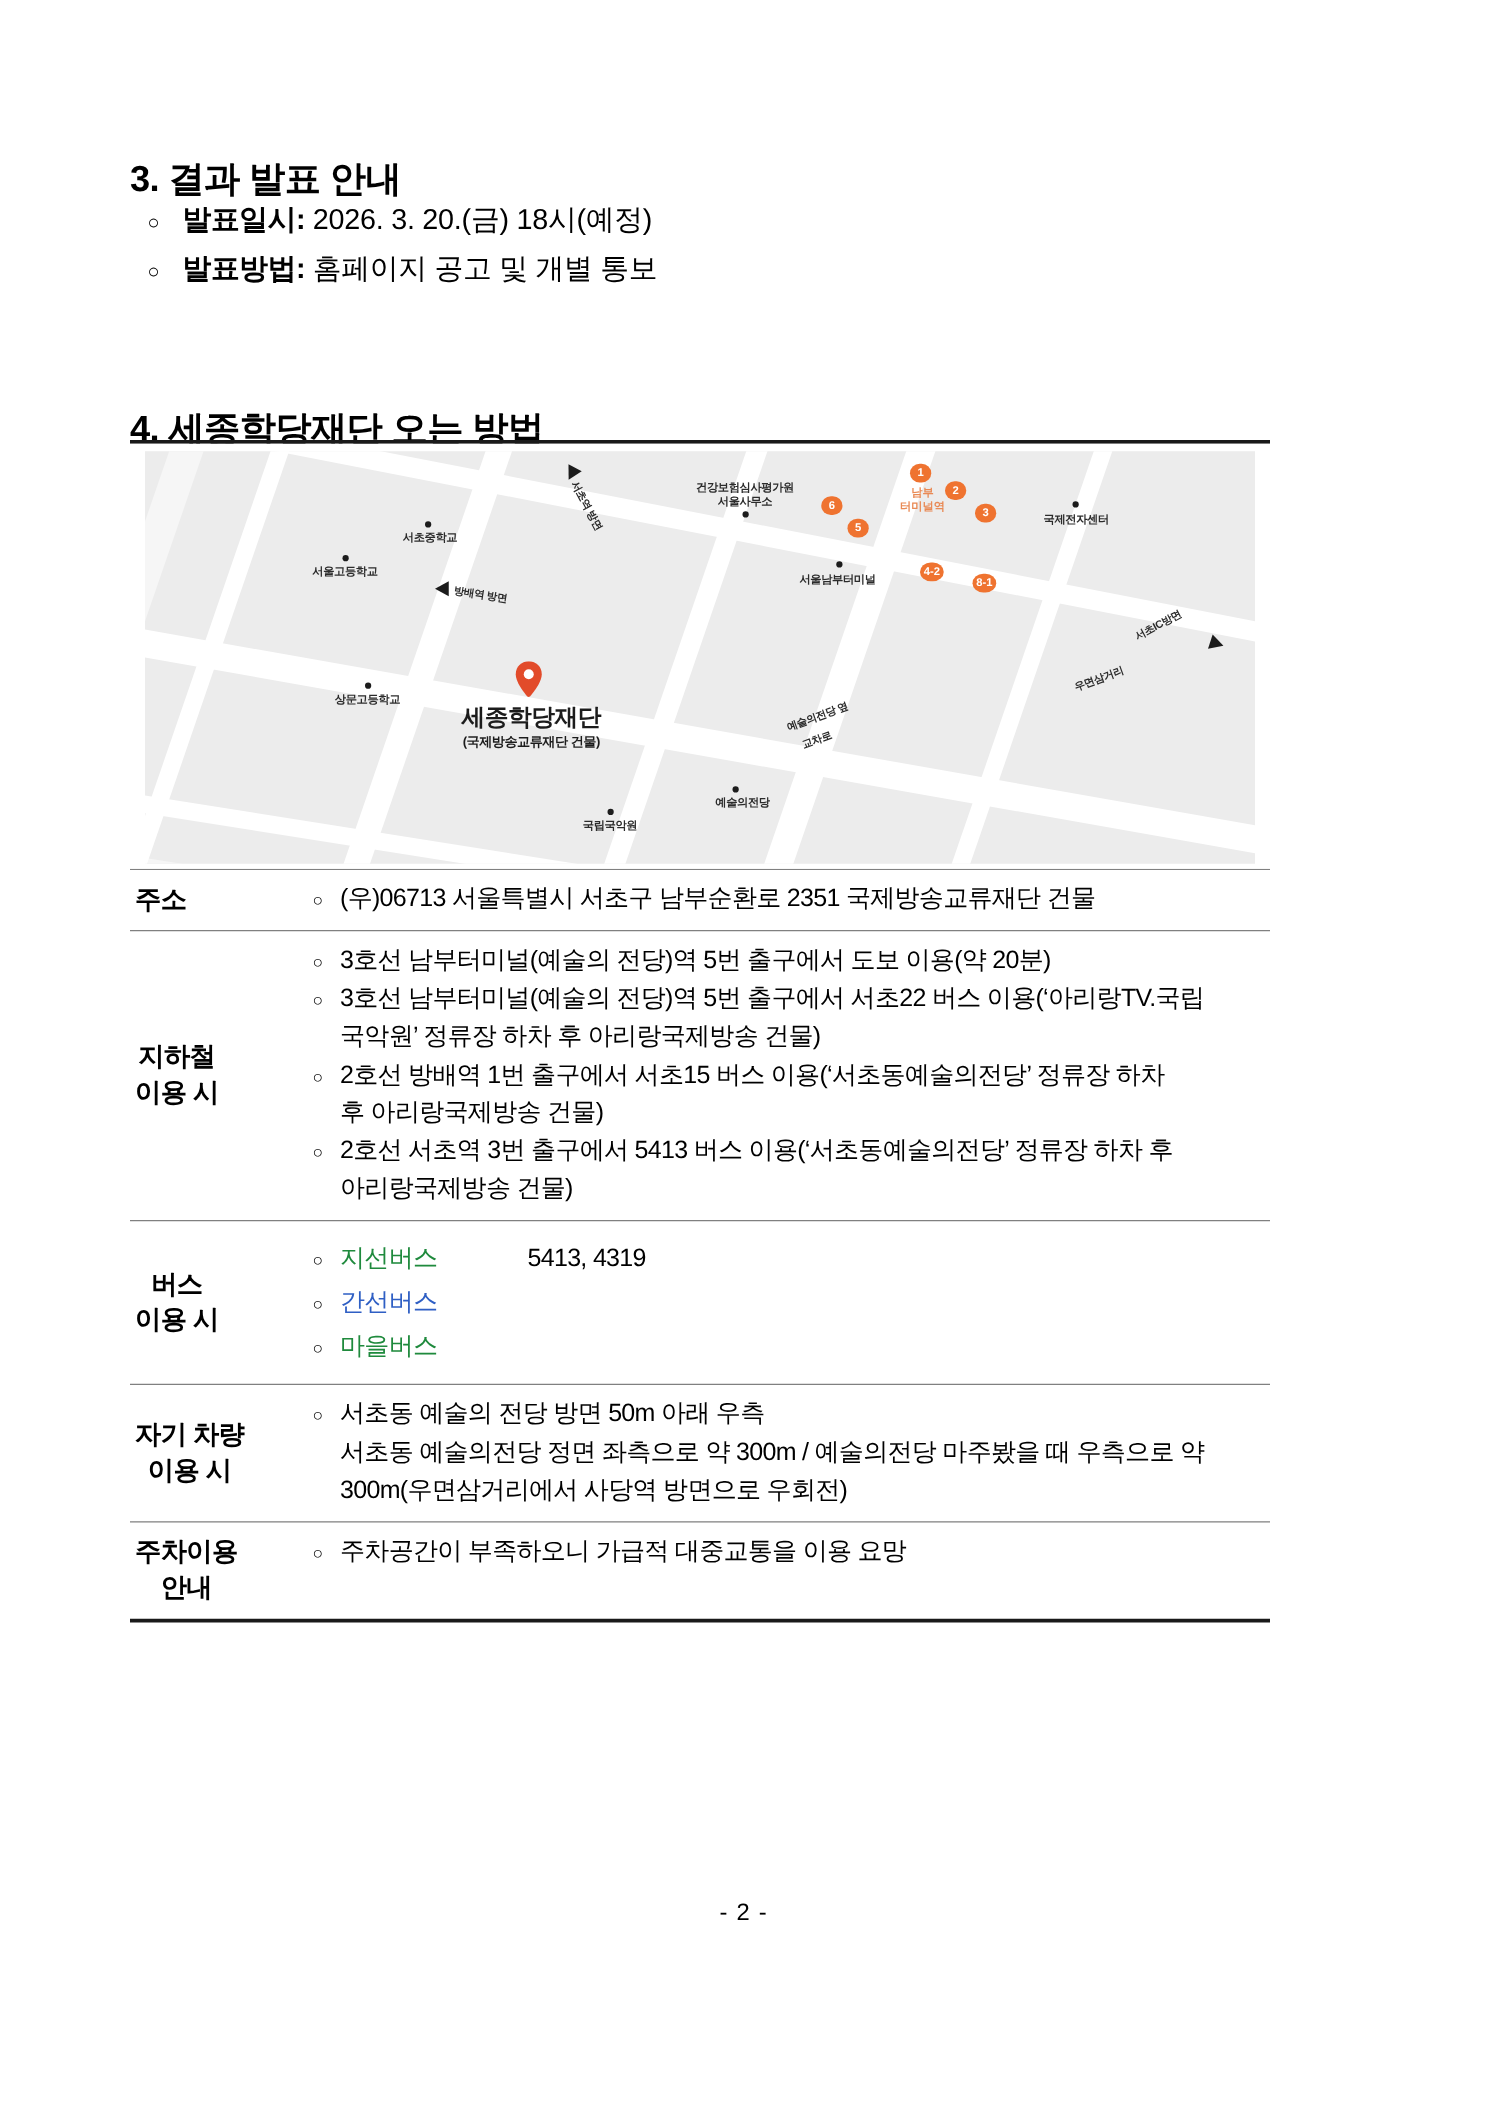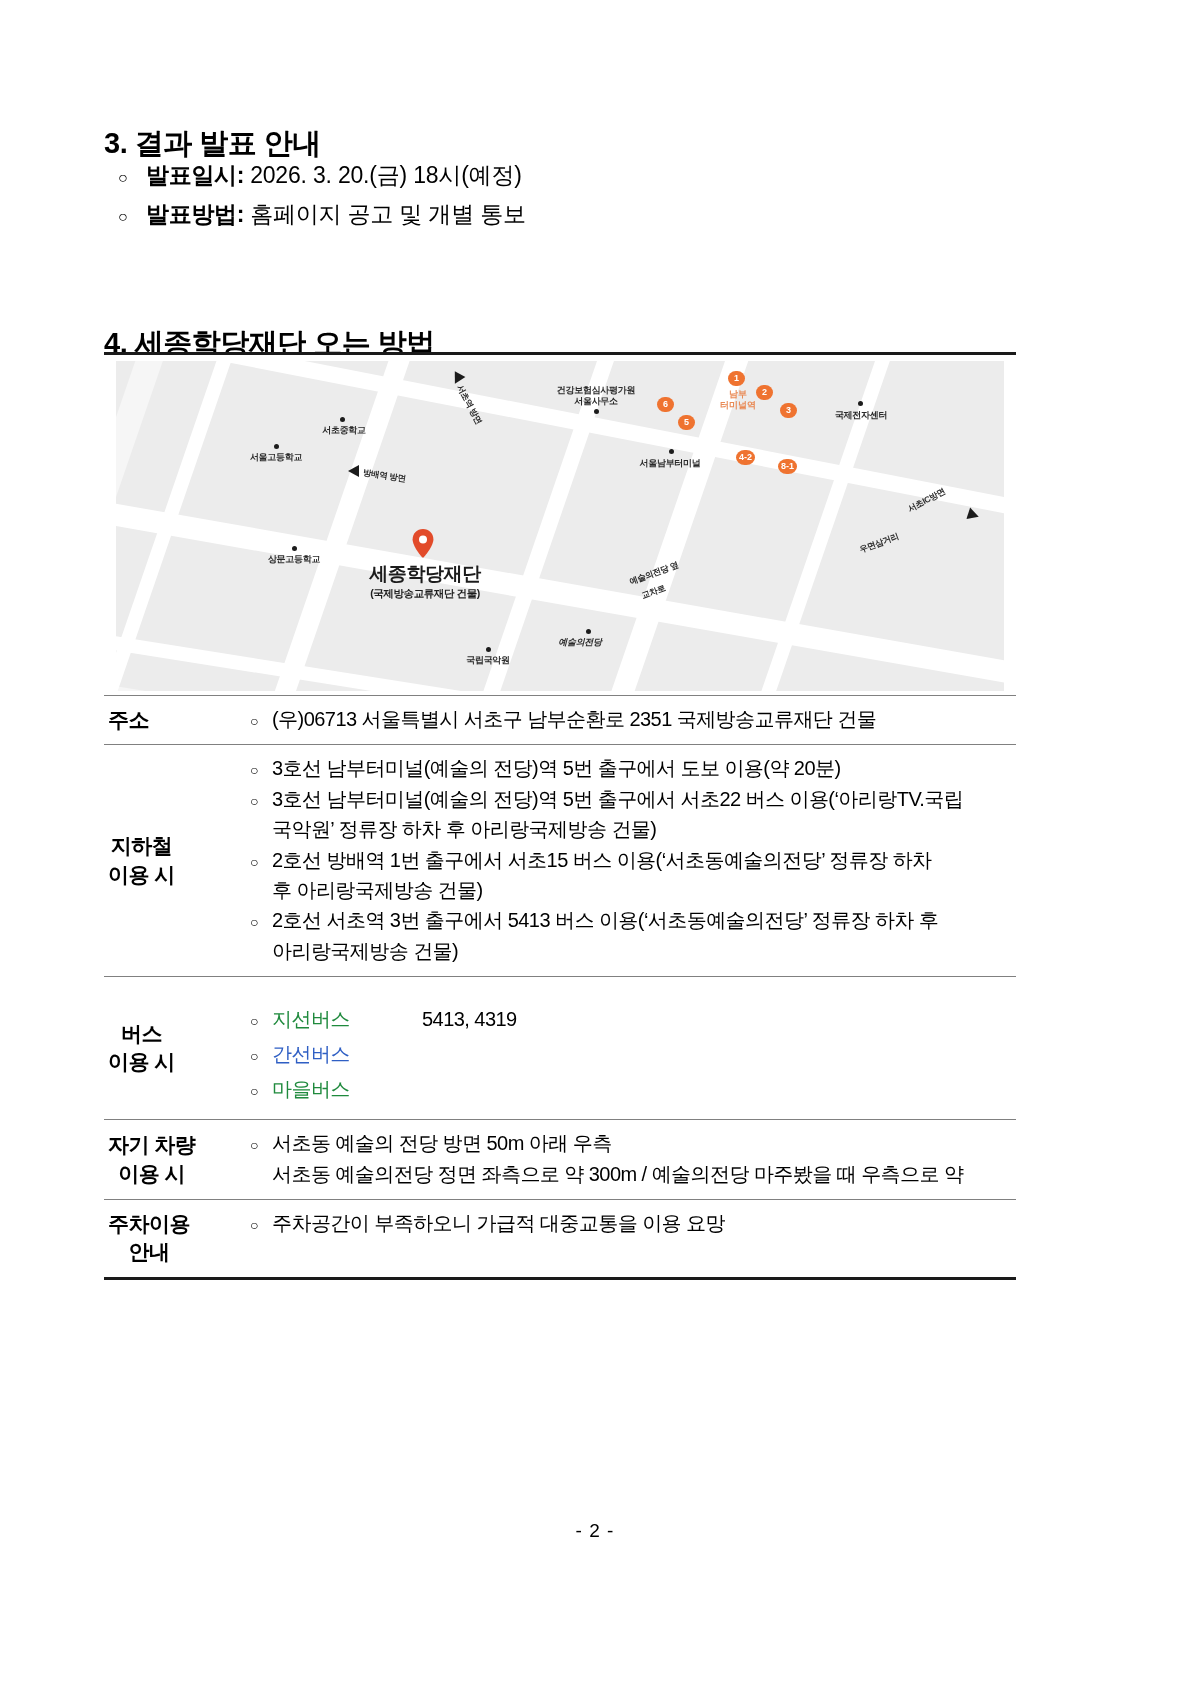--- a/index.html
+++ b/index.html
@@ -245,21 +245,21 @@
   .bus-item {
     display: flex;
     align-items: baseline;
     font-size: 20px;
     line-height: 1.4;
     letter-spacing: -0.55px;
     margin: 7px 0;
   }
   .bus-item .mk { flex: 0 0 22px; font-size: 14px; }
   .bus-item .kind { flex: 0 0 150px; font-weight: normal; }
-  .bus-item .nums { flex: 1 1 auto; margin-top: 12px; }
+  .bus-item .nums { flex: 1 1 auto; }
 
   .green { color: #1f8a3d; }
   .blue  { color: #2f5fc4; }
 
   
   .footer {
     position: absolute;
     left: 0;
     right: 0;
     top: 1520px;
@@ -345,21 +345,21 @@
         </svg>
         <div class="place-main" style="left:216px; top:200px; width:186px;">
           <span class="nm">세종학당재단</span>
           <span class="sub">(국제방송교류재단 건물)</span>
         </div>
 
         <div class="map-dot" style="left:370px; top:286px;"></div>
         <div class="map-label" style="left:330px; top:294px; width:84px;">국립국악원</div>
 
         <div class="map-dot" style="left:470px; top:268px;"></div>
-        <div class="map-label" style="left:422px; top:276px; width:84px;font-style:italic;">예술의전당</div>
+        <div class="map-label" style="left:436px; top:276px; width:84px;">예술의전당</div>
 
         <div class="map-arrow" style="left:336px; top:12px; border-right:11px solid #1c1c1c; transform:rotate(-62deg);"></div>
         <div class="dir-label" style="left:348px; top:22px; transform:rotate(62deg); transform-origin:left top;">서초역 방면</div>
 
         <div class="map-arrow" style="left:232px; top:104px; border-right:11px solid #1c1c1c;"></div>
         <div class="dir-label" style="left:248px; top:106px; transform:rotate(9deg); transform-origin:left top;">방배역 방면</div>
 
         <div class="map-arrow" style="left:852px; top:148px; border-left:11px solid #1c1c1c; transform:rotate(18deg);"></div>
         <div class="dir-label" style="left:790px; top:144px; transform:rotate(-28deg); transform-origin:left top;">서초IC방면</div>
 
@@ -460,20 +460,21 @@
           <div>자기 차량</div>
           <div>이용 시</div>
         </div>
       </div>
       <div class="tbody">
         <div class="item">
           <span class="mk">○</span>
           <span class="tx">서초동 예술의 전당 방면 50m 아래 우측</span>
         </div>
         <div class="cont justify">서초동 예술의전당 정면 좌측으로 약 300m / 예술의전당 마주봤을 때 우측으로 약</div>
+        <div class="cont">300m(우면삼거리에서 사당역 방면으로 우회전)</div>
       </div>
     </div>
 
     <div class="rule-mid"></div>
 
     <div class="trow">
       <div class="tlabel">
         <div>
           <div>주차이용</div>
           <div>안내</div>

